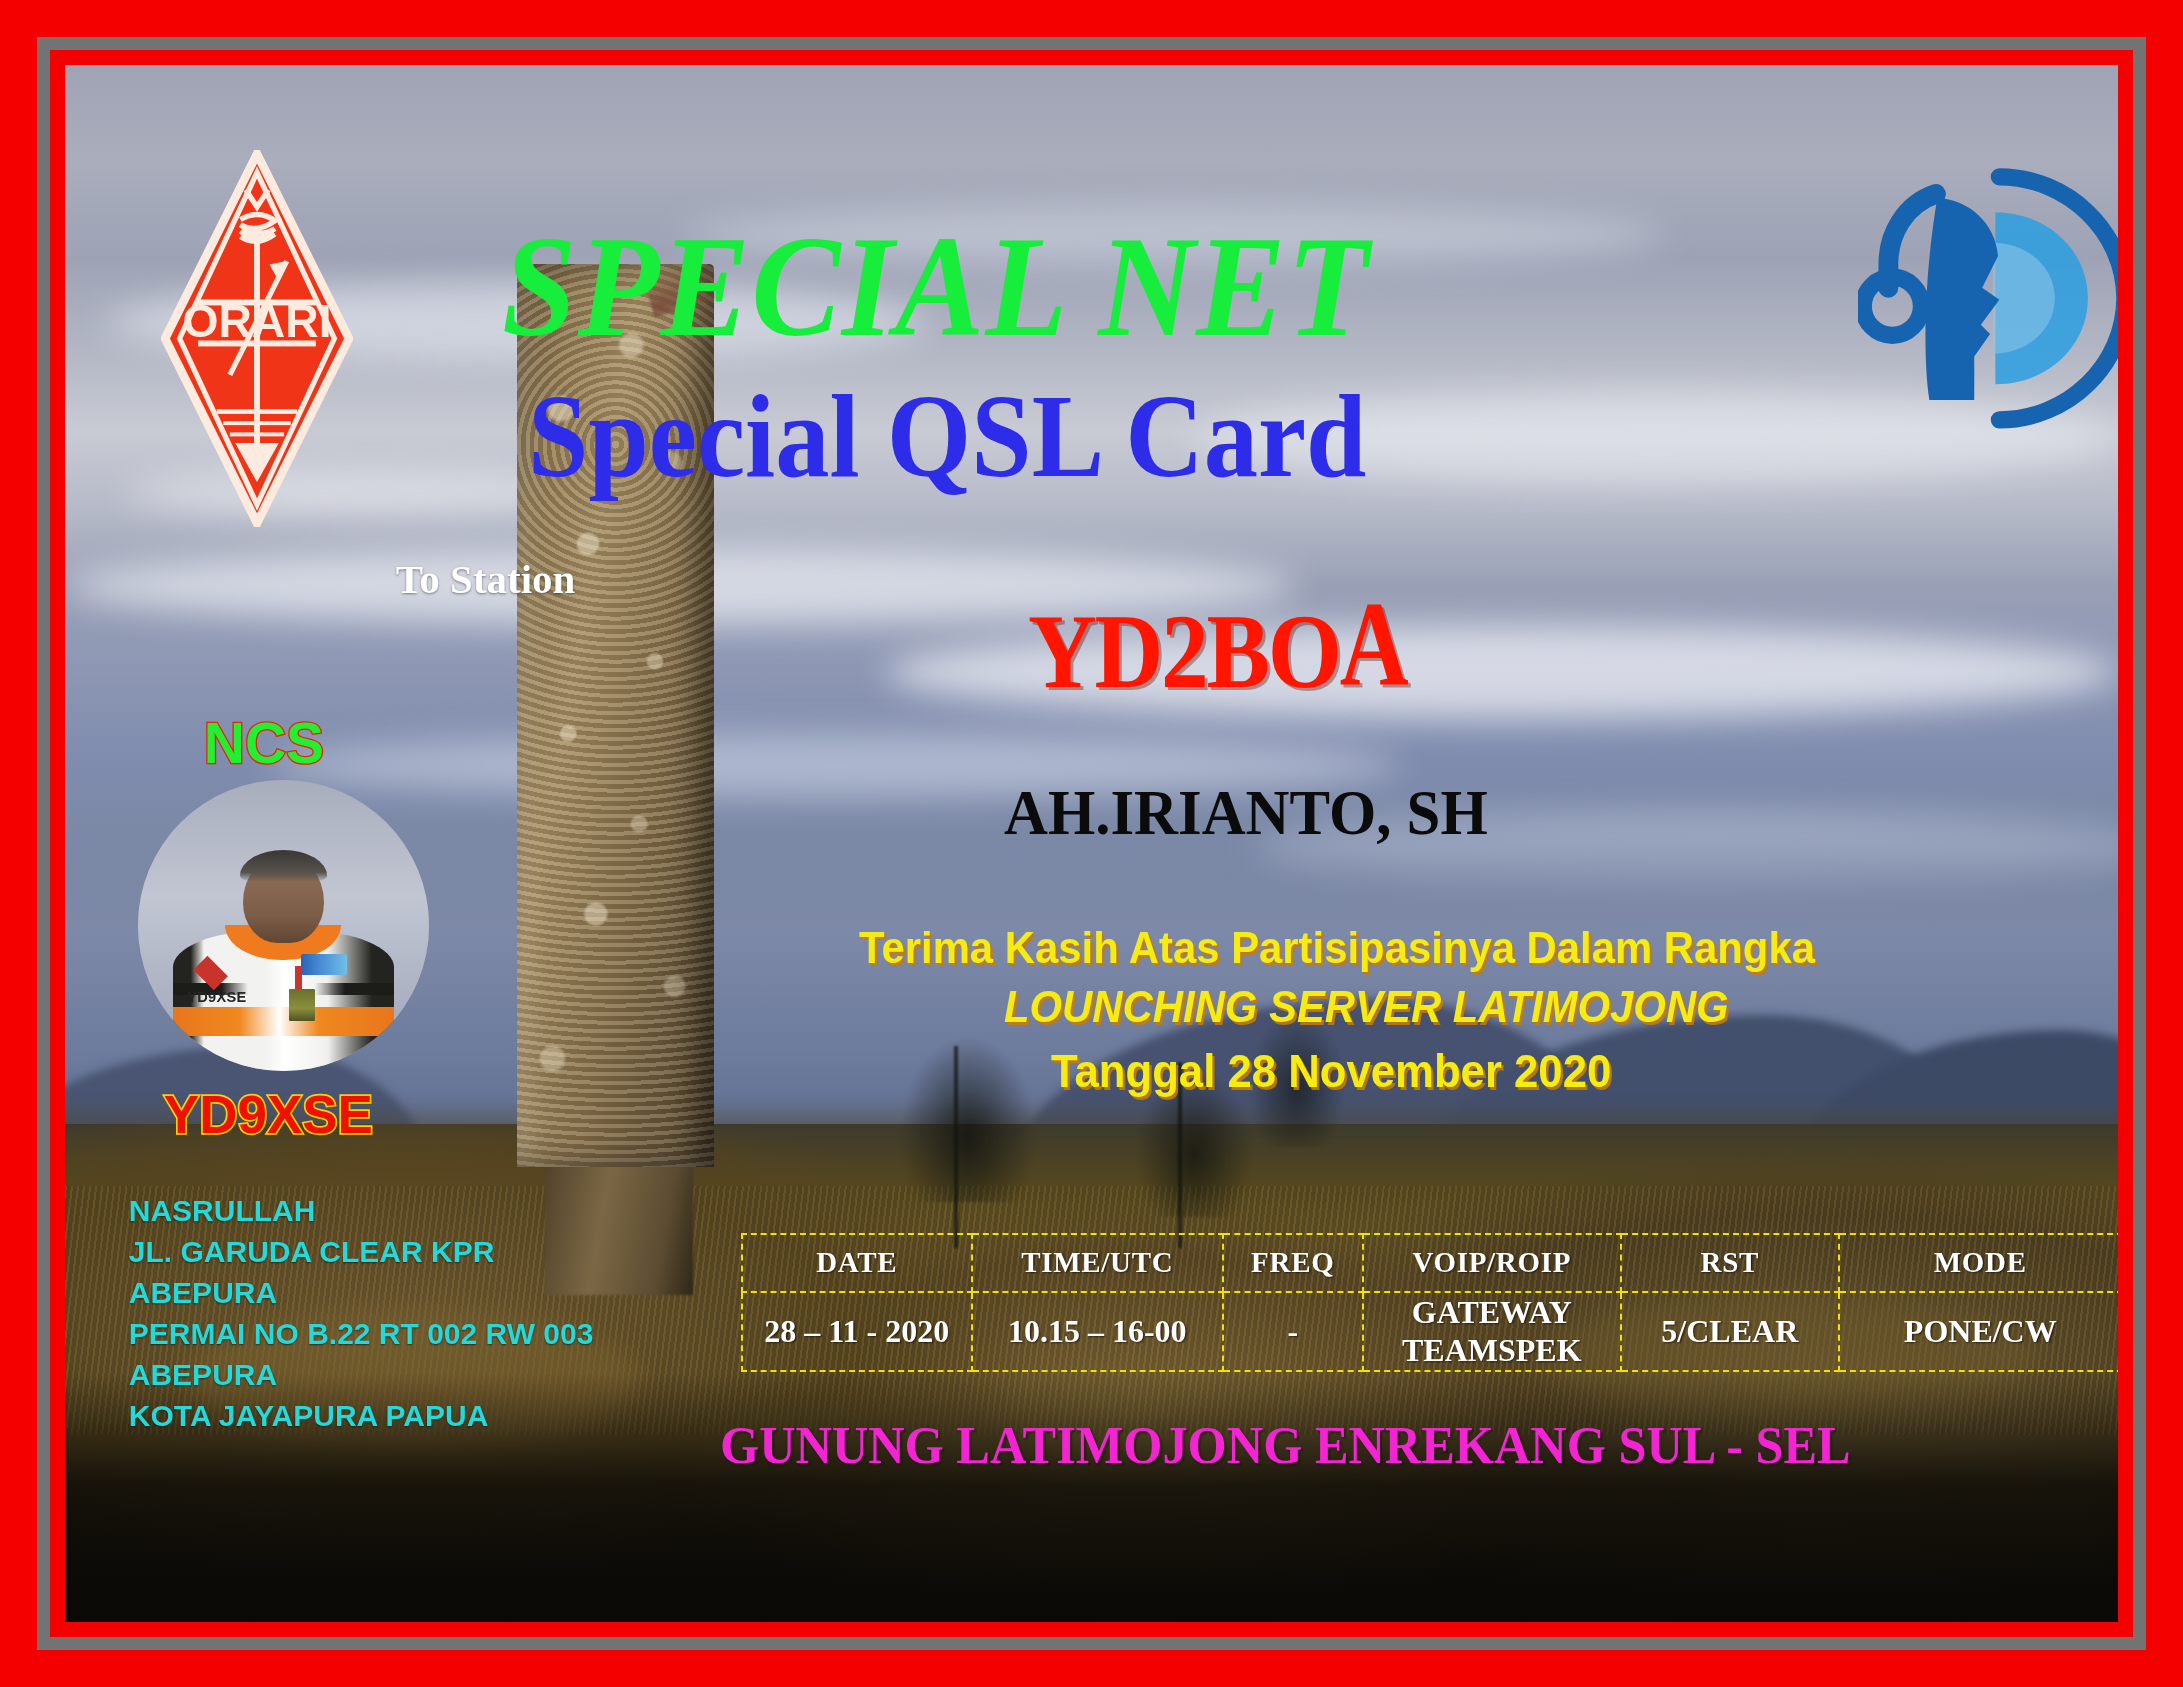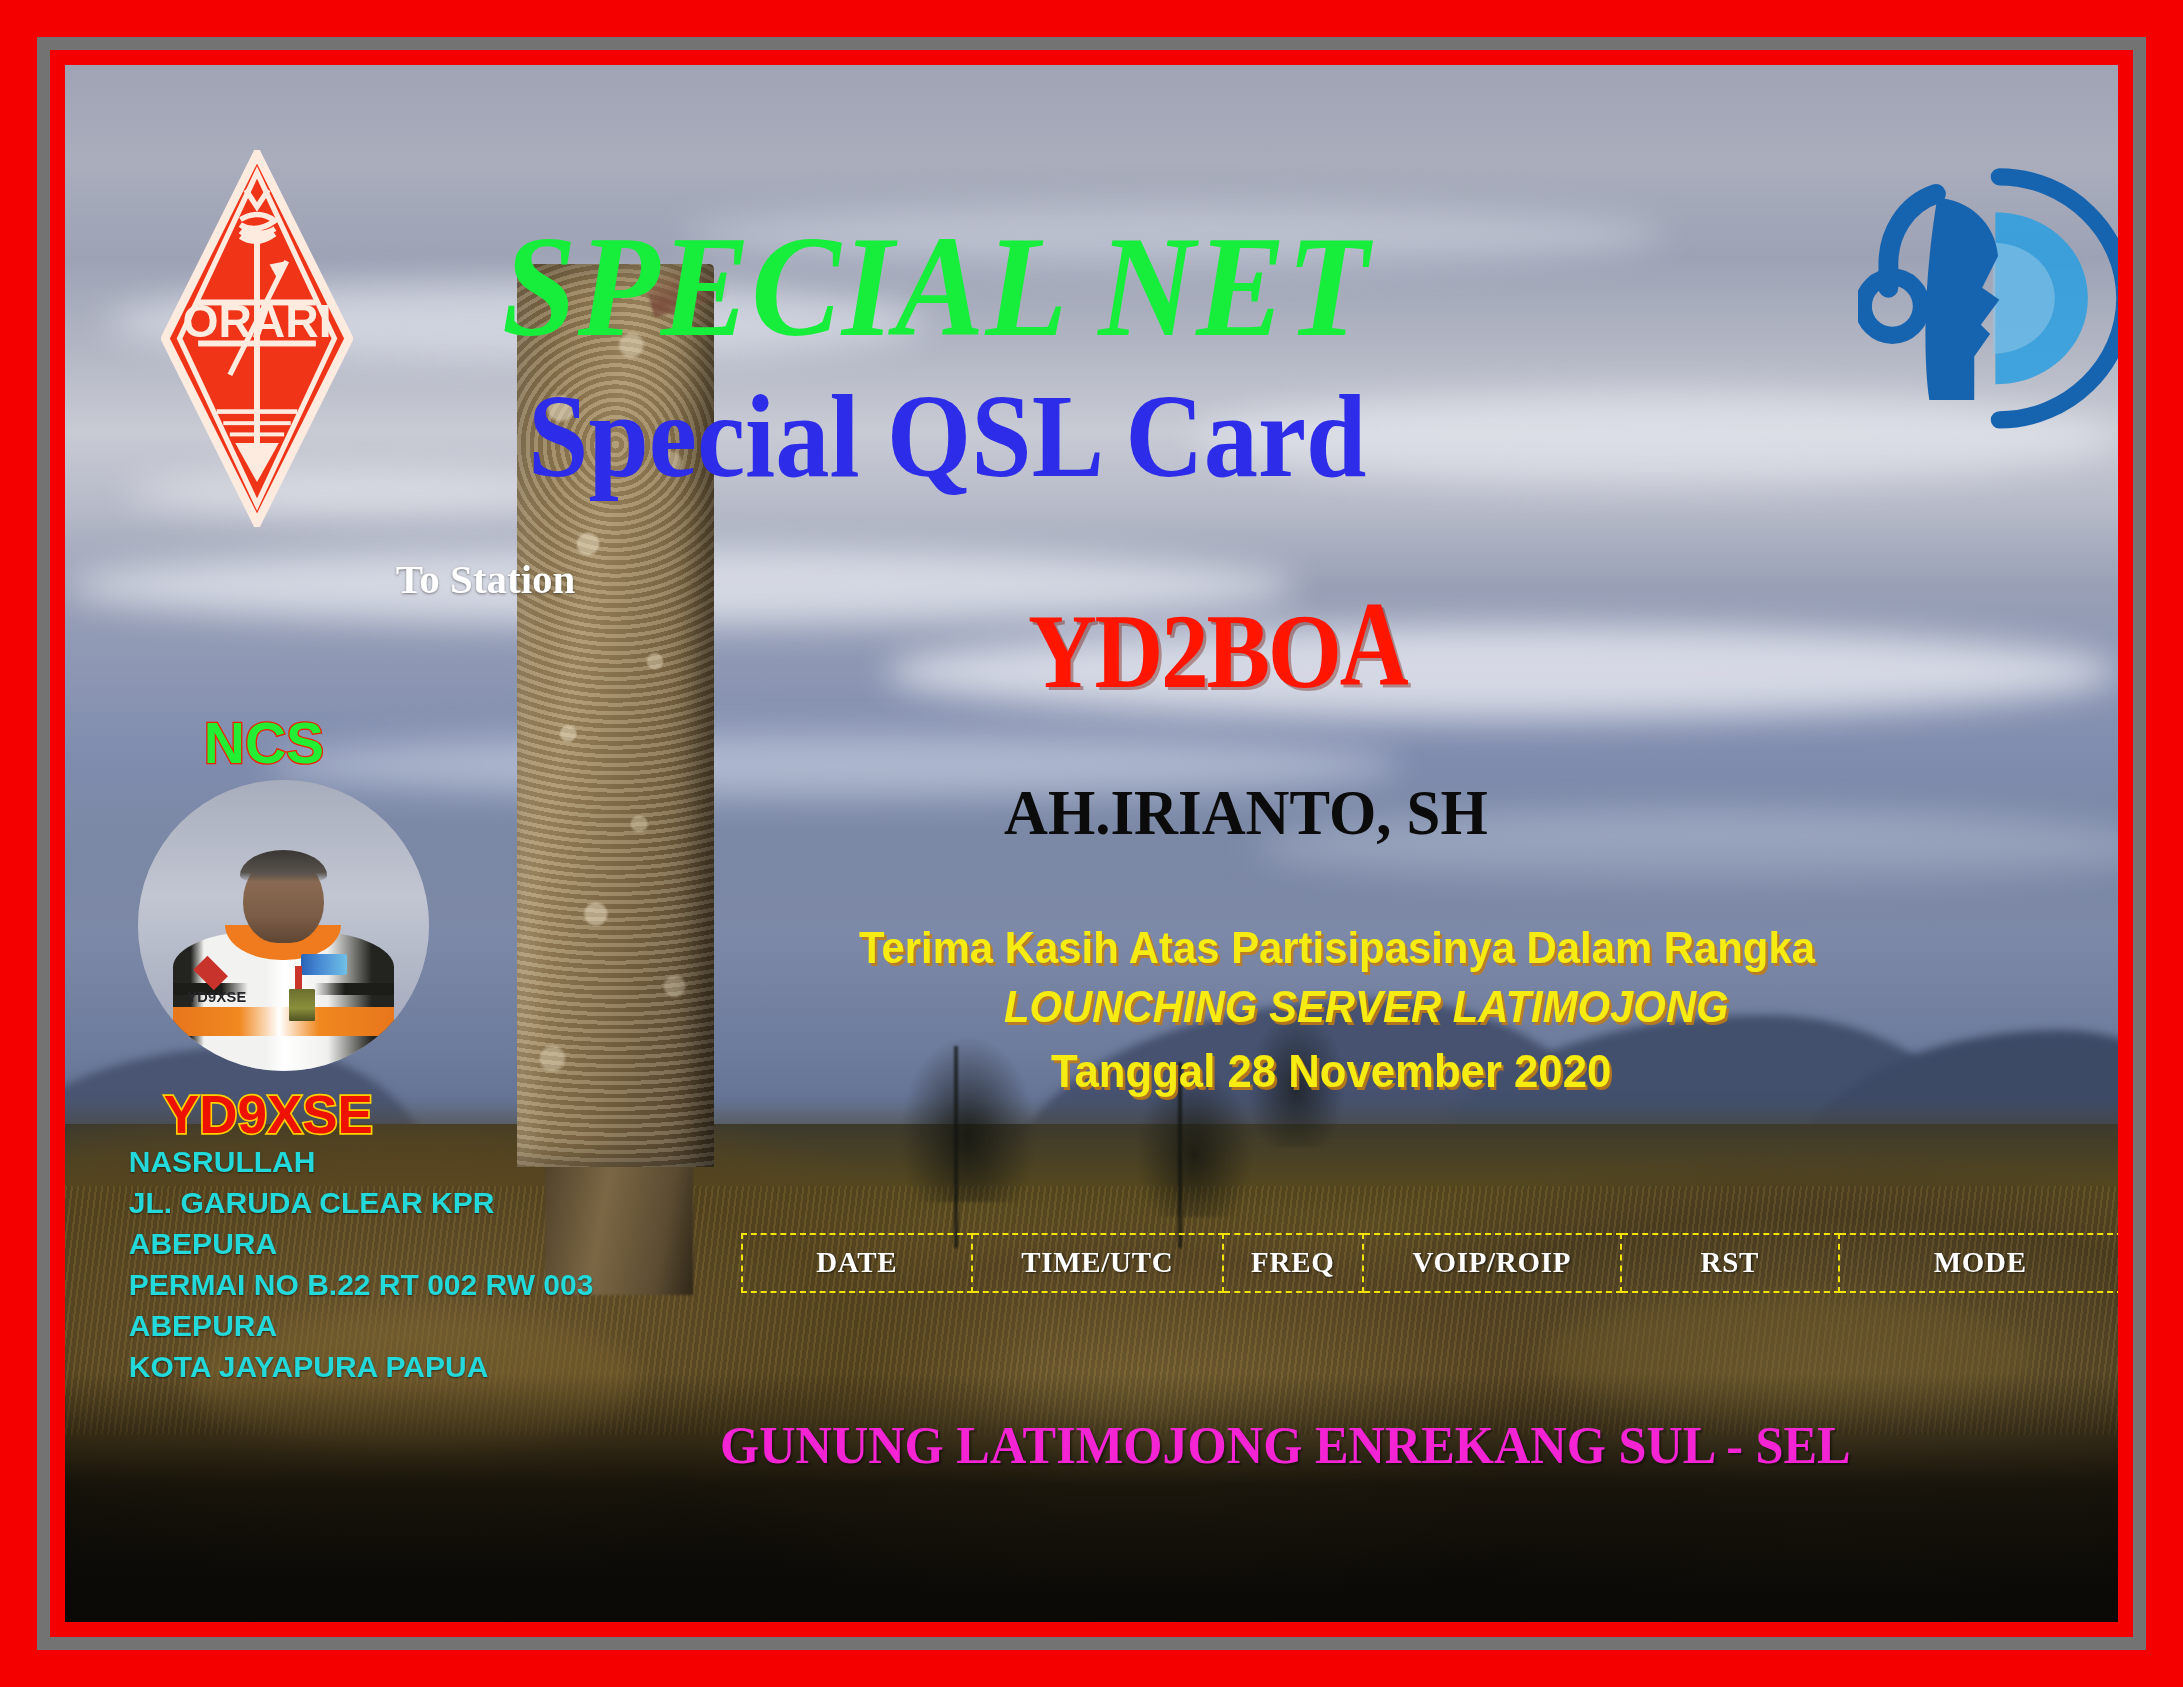--- a/index.html
+++ b/index.html
@@ -240,21 +240,21 @@
     background:linear-gradient(90deg,#2a63b8 0%,#4b8ed6 45%,#6fc0e6 100%);
     border-radius:2px;
   }
   .np-cs{
     position:absolute;left:17%;top:72%;
     font-family:"Liberation Sans",sans-serif;font-size:14.6px;font-weight:bold;
     color:#25252a;letter-spacing:0.3px;
   }
 
   .addr{
-    position:absolute;left:64px;top:1076px;
+    position:absolute;left:64px;top:1125px;
     font-family:"Liberation Sans",sans-serif;
     font-weight:bold;font-size:30px;line-height:41px;
     color:#23d9d9;
     text-shadow:0 1.3px 2px rgba(0,0,0,.55);
   }
 
   .callsign{
     left:963px;top:526px;
     font-family:"Liberation Serif",serif;
     font-weight:bold;font-size:106px;letter-spacing:-2.6px;
@@ -419,20 +419,31 @@
         <table class="qtable">
           <tbody>
               <tr class="head">
             <td style="width:230px">DATE</td>
             <td style="width:251px">TIME/UTC</td>
             <td style="width:140px">FREQ</td>
             <td style="width:258px">VOIP/ROIP</td>
             <td style="width:218px">RST</td>
             <td style="width:283px">MODE</td>
           </tr>
+          <tr class="body">
+            <td>28 – 11 - 2020</td>
+            <td>10.15 – 16-00</td>
+            <td>-</td>
+            <td class="two">
+              <div>GATEWAY</div>
+              <div>TEAMSPEK</div>
+            </td>
+            <td>5/CLEAR</td>
+            <td>PONE/CW</td>
+          </tr>
         </tbody>
           </table>
 
         <div class="ov gunung">GUNUNG LATIMOJONG ENREKANG SUL - SEL</div>
 
       </div>
     </div>
   </div>
 </div>
 

